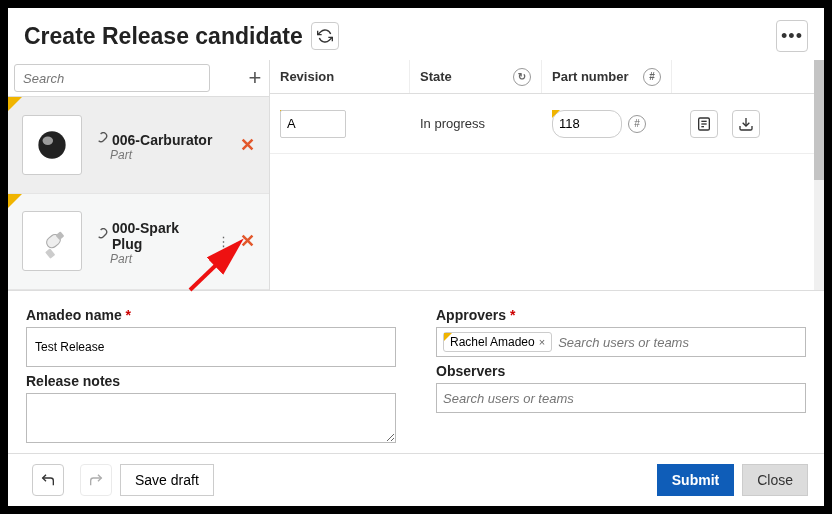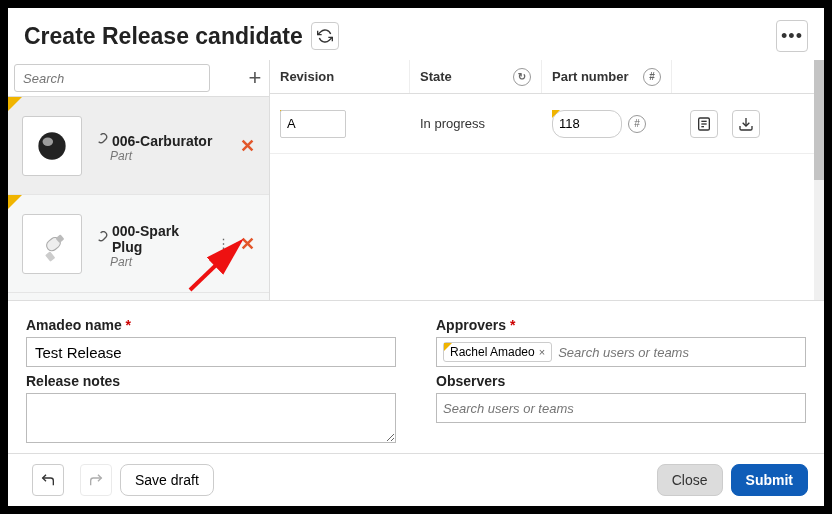--- a/index.html
+++ b/index.html
@@ -207,24 +207,24 @@
       display: flex;
       gap: 40px;
       background: #fff;
       border-top: 1px solid #ddd;
     }
     .form-col { flex: 1; display: flex; flex-direction: column; gap: 4px; }
     .form-label { font-size: 14px; font-weight: 700; color: #222; margin-top: 2px; }
     .req-star { color: #c00; }
     .text-input {
       width: 100%;
-      height: 30px;
+      height: 40px;
       border: 1px solid #bbb;
       padding: 0 8px;
-      font-size: 15px;
+      font-size: 12px;
     }
     .textarea {
       width: 100%;
       height: 50px;
       border: 1px solid #bbb;
       padding: 6px 8px;
       font-size: 13px;
       resize: both;
     }
     .chip-input {
@@ -263,21 +263,21 @@
       align-items: center;
       padding: 10px 16px;
       border-top: 1px solid #ddd;
       gap: 8px;
       background: #fff;
     }
     .footer .icon-btn { border: 1px solid #ccc; }
     .btn {
       height: 32px;
       padding: 0 14px;
-      border-radius: 8px;
+      border-radius: 0;
       font-size: 14px;
       cursor: pointer;
       border: 1px solid #ccc;
       background: #fff;
     }
     .btn-primary { background: #0f5db8; color: #fff; border-color: #0f5db8; font-weight: 600; }
     .btn-secondary { background: #dcdcdc; color: #333; }
     .scrollbar-v {
       position: absolute;
       right: 0;
@@ -456,22 +456,22 @@
       </svg>
     </button>
     <button class="icon-btn" style="opacity:0.4">
       <svg width="16" height="16" viewBox="0 0 24 24" fill="none" stroke="currentColor" stroke-width="2">
         <polyline points="15 14 20 9 15 4"></polyline>
         <path d="M4 20v-7a4 4 0 0 1 4-4h12"></path>
       </svg>
     </button>
     <button class="btn">Save draft</button>
     <div class="spacer"></div>
+    <button class="btn btn-primary">Submit</button>
     <button class="btn btn-secondary">Close</button>
-    <button class="btn btn-primary">Submit</button>
   </div>
 
   <svg class="arrow-annotation" width="70" height="60">
     <defs>
       <marker id="ah" markerWidth="10" markerHeight="10" refX="8" refY="3" orient="auto">
         <polygon points="0 0, 10 3, 0 6" fill="#e11"></polygon>
       </marker>
     </defs>
     <line x1="8" y1="52" x2="56" y2="6" stroke="#e11" stroke-width="4" marker-end="url(#ah)"></line>
   </svg>

